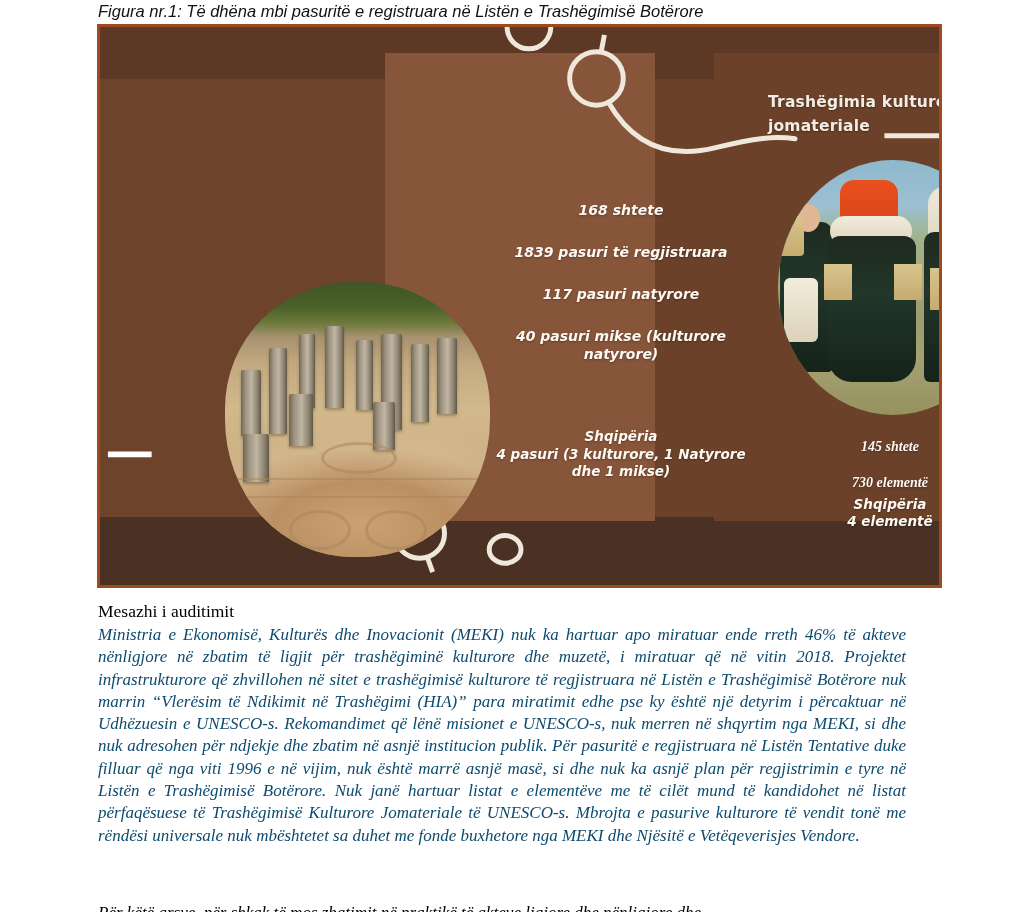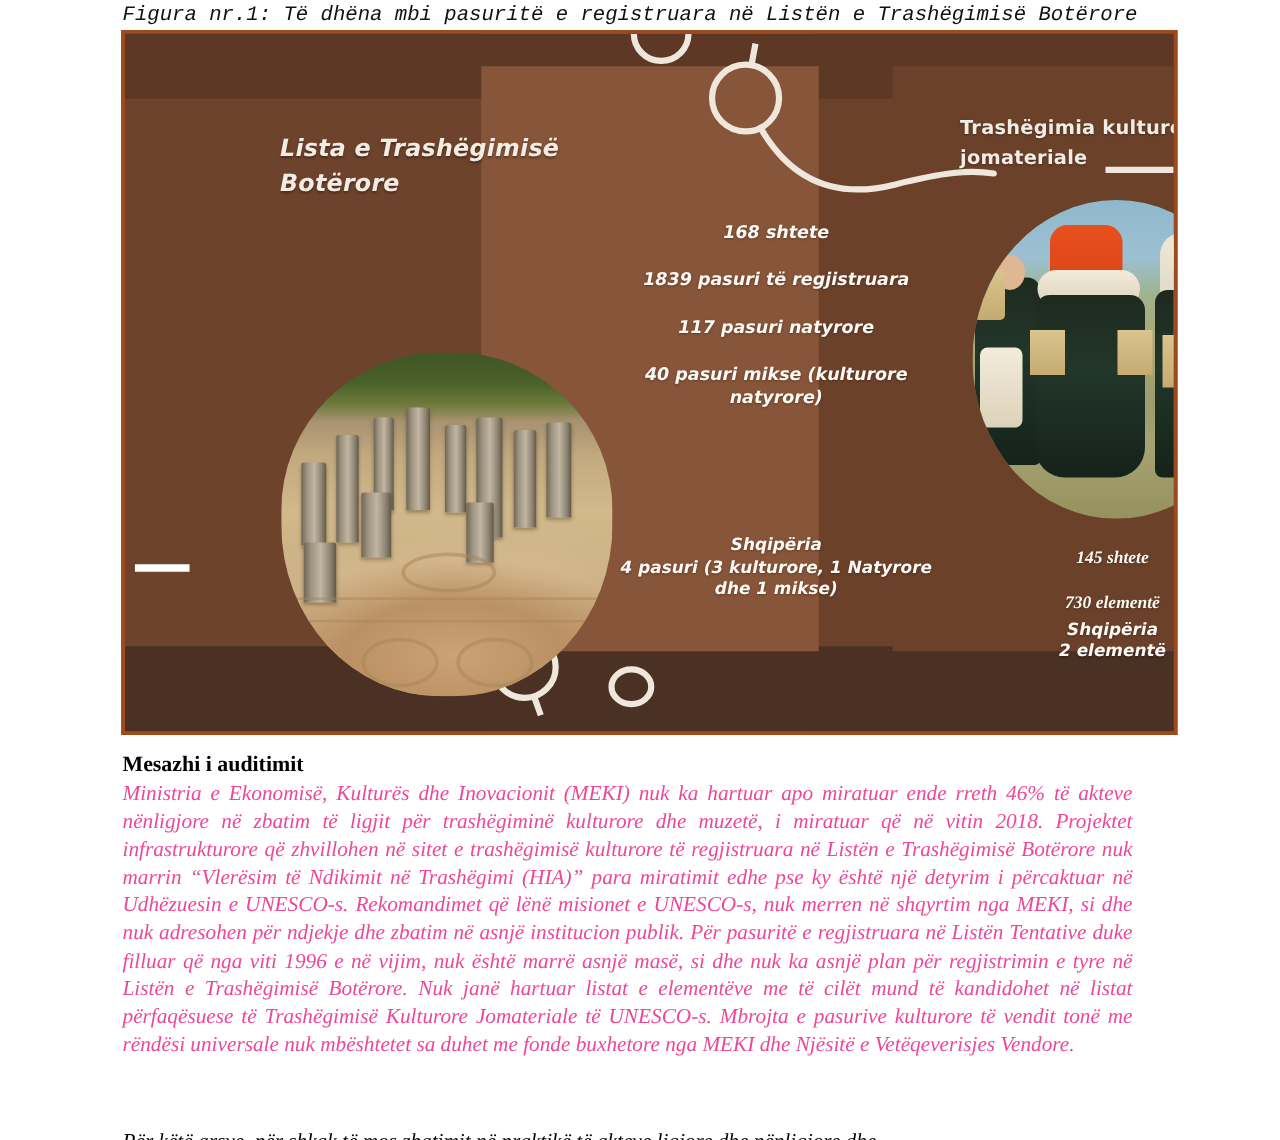--- a/index.html
+++ b/index.html
@@ -20,21 +20,21 @@
     height: 912px;
     background: #fff;
   }
 
   
   .figure-caption {
     position: absolute;
     left: 98px;
     top: 1px;
     width: 812px;
-    font-family: Liberation Mono, monospace;
+    font-family: Liberation Sans, sans-serif;
     font-style: italic;
     font-size: 16.5px;
     line-height: 21px;
     color: #111;
     white-space: nowrap;
   }
 
   
   .infographic {
     position: absolute;
@@ -129,20 +129,21 @@
     font-family: "DejaVu Sans", sans-serif;
     font-style: italic;
     font-weight: 700;
     color: #fdf9f4;
     font-size: 14px;
     text-shadow: 0 1px 2px rgba(0,0,0,0.3);
   }
   .stats-center .stat {
     margin-bottom: 20px;
     line-height: 18px;
+    margin-top: 24px;
   }
   .albania-center {
     position: absolute;
     left: 390px;
     top: 401px;
     width: 262px;
     text-align: center;
     font-family: "DejaVu Sans", sans-serif;
     font-style: italic;
     font-weight: 700;
@@ -278,36 +279,36 @@
     height: 100%;
     pointer-events: none;
   }
 
   
   .audit-heading {
     position: absolute;
     left: 98px;
     top: 600px;
     font-family: "Liberation Serif", serif;
-    font-weight: 700;
+    font-weight: 400;
     font-size: 17.5px;
     line-height: 22px;
     color: #000;
   }
   .audit-body {
     position: absolute;
     left: 98px;
     top: 624px;
     width: 808px;
     font-family: "Liberation Serif", serif;
     font-style: italic;
     font-size: 17px;
     line-height: 22.3px;
     text-align: justify;
-    color: #ec4899;
+    color: #0c4a6e;
   }
   .audit-body p { margin: 0; }
   .tail-line {
     position: absolute;
     left: 98px;
     top: 902px;
     width: 808px;
     height: 12px;
     overflow: hidden;
     font-family: "Liberation Serif", serif;
@@ -347,21 +348,20 @@
       <line x1="8" y1="432" x2="52" y2="432" stroke="#ffffff" stroke-width="6"></line>
 
       <path d="M 288 438 C 320 462, 340 480, 352 492" fill="none" stroke="#f0e7dc" stroke-width="5" stroke-linecap="round"></path>
 
       <circle cx="322" cy="512" r="25" fill="none" stroke="#f0e7dc" stroke-width="5"></circle>
       <path d="M 330 537 L 335 551" fill="none" stroke="#f0e7dc" stroke-width="5"></path>
 
       <ellipse cx="408" cy="528" rx="16" ry="14" fill="none" stroke="#f0e7dc" stroke-width="5"></ellipse>
     </svg>
 
-    <div class="ig-heading" id="heading-left">Lista e Trashëgimisë Botërore</div>
 
     <div class="ig-heading" id="heading-right">Trashëgimia kulturore jomateriale</div>
 
     <div class="photo" id="photo-ruins">
       <div class="ruins-bg"></div>
       <div class="column" style="left:16px;  top:88px;  width:20px; height:66px;"></div>
       <div class="column" style="left:44px;  top:66px;  width:18px; height:86px;"></div>
       <div class="column" style="left:74px;  top:52px;  width:16px; height:74px;"></div>
       <div class="column" style="left:100px; top:44px;  width:19px; height:82px;"></div>
       <div class="column" style="left:131px; top:58px;  width:17px; height:70px;"></div>
@@ -410,21 +410,21 @@
       <div>4 pasuri (3 kulturore, 1 Natyrore dhe 1 mikse)</div>
     </div>
 
     <div class="stats-right">
       <div class="stat">145 shtete</div>
       <div class="stat">730 elementë</div>
     </div>
 
     <div class="albania-right">
       <div>Shqipëria</div>
-      <div>2 elementë</div>
+      <div>4 elementë</div>
     </div>
 
   </div>
 
   <div class="audit-heading">Mesazhi i auditimit</div>
   <div class="audit-body">
     <p>Ministria e Ekonomisë, Kulturës dhe Inovacionit (MEKI) nuk ka hartuar apo miratuar ende rreth 46% të akteve nënligjore në zbatim të ligjit për trashëgiminë kulturore dhe muzetë, i miratuar që në vitin 2018. Projektet infrastrukturore që zhvillohen në sitet e trashëgimisë kulturore të regjistruara në Listën e Trashëgimisë Botërore nuk marrin “Vlerësim të Ndikimit në Trashëgimi (HIA)” para miratimit edhe pse ky është një detyrim i përcaktuar në Udhëzuesin e UNESCO-s. Rekomandimet që lënë misionet e UNESCO-s, nuk merren në shqyrtim nga MEKI, si dhe nuk adresohen për ndjekje dhe zbatim në asnjë institucion publik. Për pasuritë e regjistruara në Listën Tentative duke filluar që nga viti 1996 e në vijim, nuk është marrë asnjë masë, si dhe nuk ka asnjë plan për regjistrimin e tyre në Listën e Trashëgimisë Botërore. Nuk janë hartuar listat e elementëve me të cilët mund të kandidohet në listat përfaqësuese të Trashëgimisë Kulturore Jomateriale të UNESCO-s. Mbrojta e pasurive kulturore të vendit tonë me rëndësi universale nuk mbështetet sa duhet me fonde buxhetore nga MEKI dhe Njësitë e Vetëqeverisjes Vendore.</p>
   </div>
   <div class="tail-line">Për këtë arsye, për shkak të mos zbatimit në praktikë të akteve ligjore dhe nënligjore dhe</div>
 

